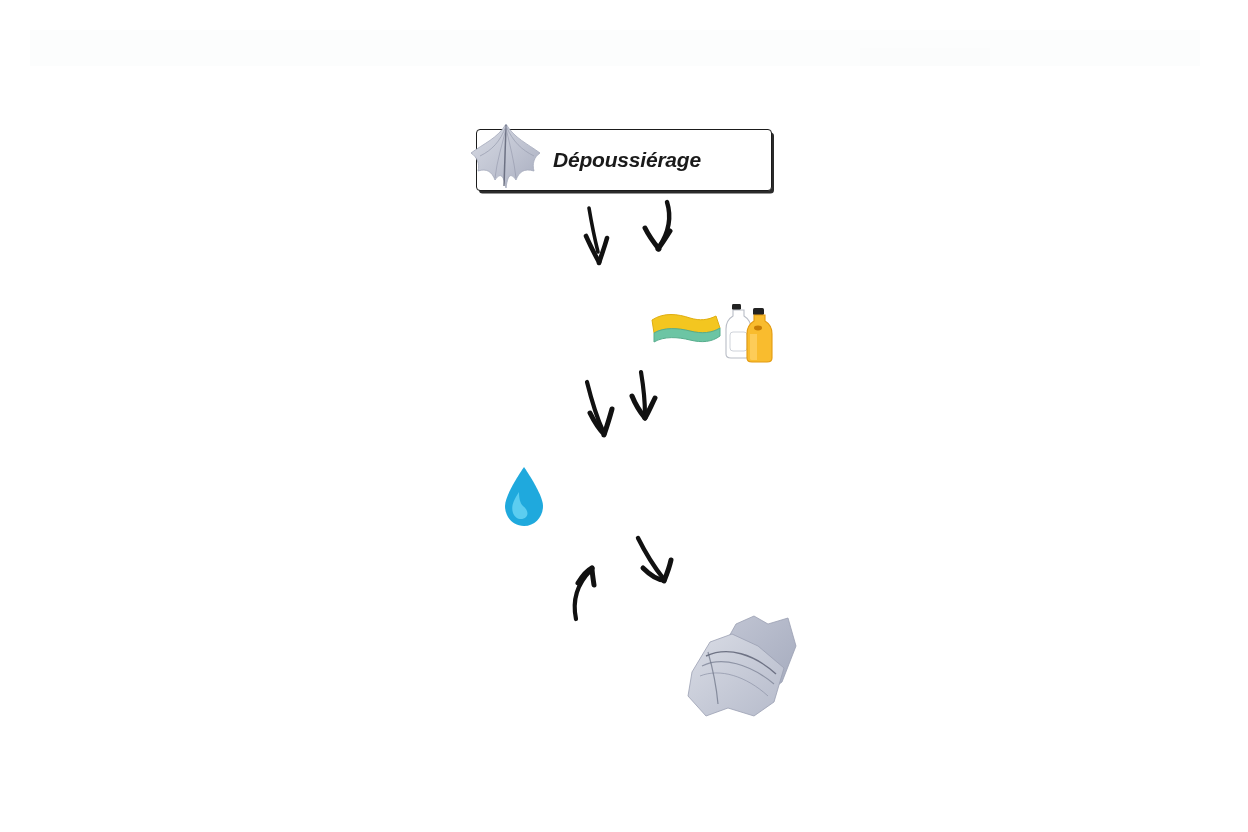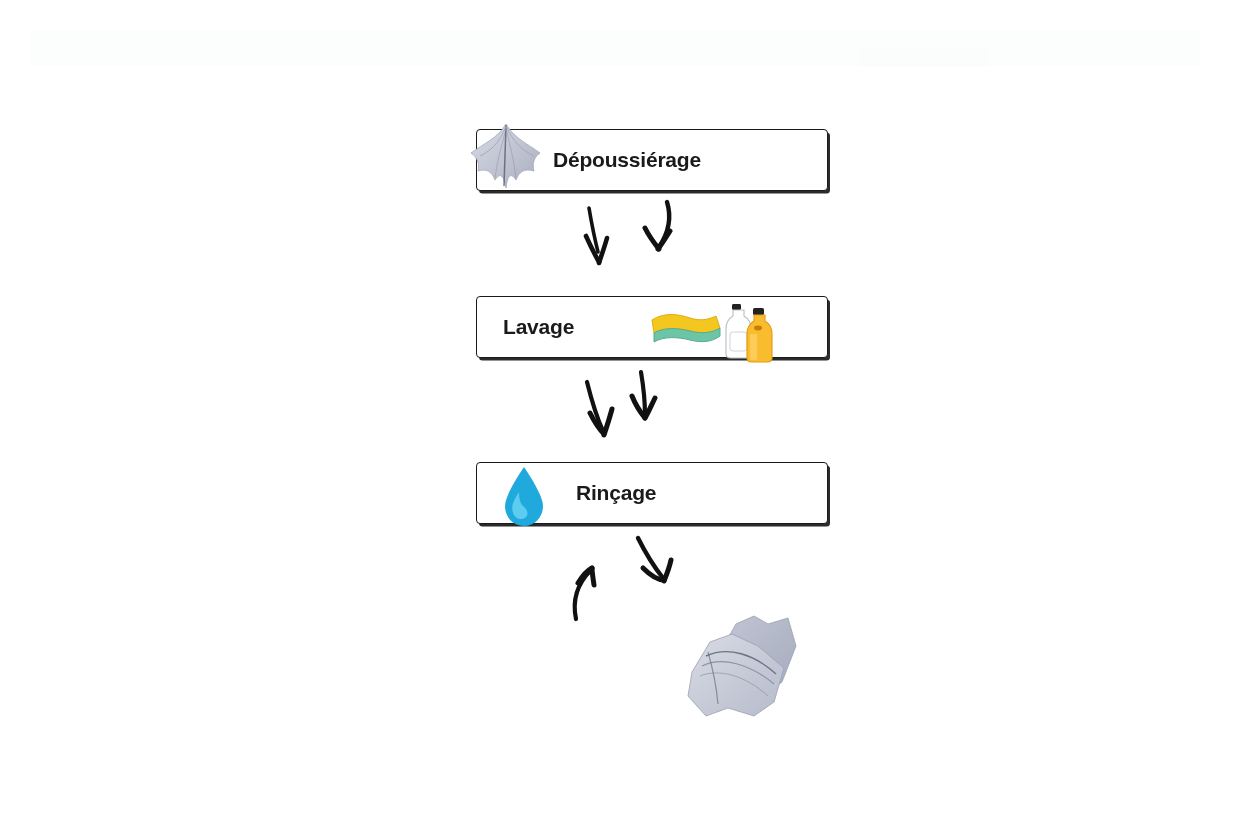--- a/index.html
+++ b/index.html
@@ -41,27 +41,28 @@
     left: 0;
     top: 0;
     width: 1248px;
     height: 832px;
   }
 
   
   .step-box {
     position: absolute;
     left: 476px;
-    width: 352px;
+    width: 296px;
     height: 62px;
     background: #ffffff;
     border: 1.6px solid #1b1b1b;
     border-radius: 4px;
     box-sizing: border-box;
     box-shadow: 2.5px 3px 0 -0.5px #2b2b2b;
+    font-style: italic;
   }
   .step-box.b1 { top: 129px; }
   .step-box.b2 { top: 296px; }
   .step-box.b3 { top: 462px; }
   .step-box.b4 { top: 625px; }
 
   .step-label {
     position: absolute;
     top: 50%;
     transform: translateY(-50%);
@@ -130,23 +131,20 @@
                C39 52 35 54 31 60 C28 52 23 48 14 51
                C16 44 13 37 7 33 C19 24 34 18 42 4 Z" fill="url(#clothG)" stroke="#a3a8ba" stroke-width="0.8"></path>
       <path d="M42 5 L40 66" stroke="#5e6375" stroke-width="1.5" fill="none" opacity="0.85"></path>
       <path d="M42 6 C36 22 28 30 16 36" stroke="#9ca1b3" stroke-width="1" fill="none" opacity="0.8"></path>
       <path d="M42 6 C49 22 58 30 70 36" stroke="#9ca1b3" stroke-width="1" fill="none" opacity="0.8"></path>
       <path d="M42 8 C38 26 33 40 31 58" stroke="#8d92a5" stroke-width="0.9" fill="none" opacity="0.6"></path>
       <path d="M42 8 C46 26 50 40 52 58" stroke="#8d92a5" stroke-width="0.9" fill="none" opacity="0.6"></path>
     </svg>
   </div>
 
-  <div class="step-box b2">
-    <span class="step-label lbl-lavage">Lavage</span>
-  </div>
 
   <div class="icon-slot icon-supply">
     <svg width="145" height="72" viewBox="0 0 145 72">
 
       <g>
         <path d="M12 28 C24 20 38 22 50 26 C60 29 68 28 76 24
                  L80 36 C72 41 62 42 50 39 C38 36 24 35 14 41 Z" fill="#f3c620" stroke="#e0ae10" stroke-width="1"></path>
         <path d="M14 41 C24 35 38 36 50 39 C62 42 72 41 80 36
                  L80 44 C72 50 62 51 50 48 C38 45 24 44 14 50 Z" fill="#6cc5a4" stroke="#57ad8d" stroke-width="1"></path>
       </g>
@@ -163,23 +161,20 @@
         <rect x="113" y="16" width="11" height="7" rx="1.6" fill="#222"></rect>
         <path d="M114 23 L114 29 C109 32 107 36 107 42 L107 66
                  C107 69 109 70 112 70 L127 70 C130 70 132 69 132 66
                  L132 42 C132 36 130 32 125 29 L125 23 Z" fill="#f9bc2e" stroke="#e39b12" stroke-width="1.1"></path>
         <path d="M110 42 L110 66 C110 68 111 68 113 68 L117 68 L117 42 Z" fill="#fdd267" opacity="0.75"></path>
         <ellipse cx="118" cy="36" rx="4" ry="2.4" fill="#c77d06"></ellipse>
       </g>
     </svg>
   </div>
 
-  <div class="step-box b3">
-    <span class="step-label lbl-rincage">Rinçage</span>
-  </div>
 
   <div class="icon-slot icon-drop">
     <svg width="52" height="66" viewBox="0 0 52 66">
       <path d="M26 3 C26 3 7 30 7 42 C7 53 15 62 26 62 C37 62 45 53 45 42 C45 30 26 3 26 3 Z" fill="#1fa9dd"></path>
       <path d="M21 28 C15 37 13 43 15 49 C17 55 24 57 28 53 C31 50 29 45 25 42 C22 39 21 34 21 28 Z" fill="#5ccdf0"></path>
     </svg>
   </div>
 
 
   <div class="icon-slot icon-towels">

